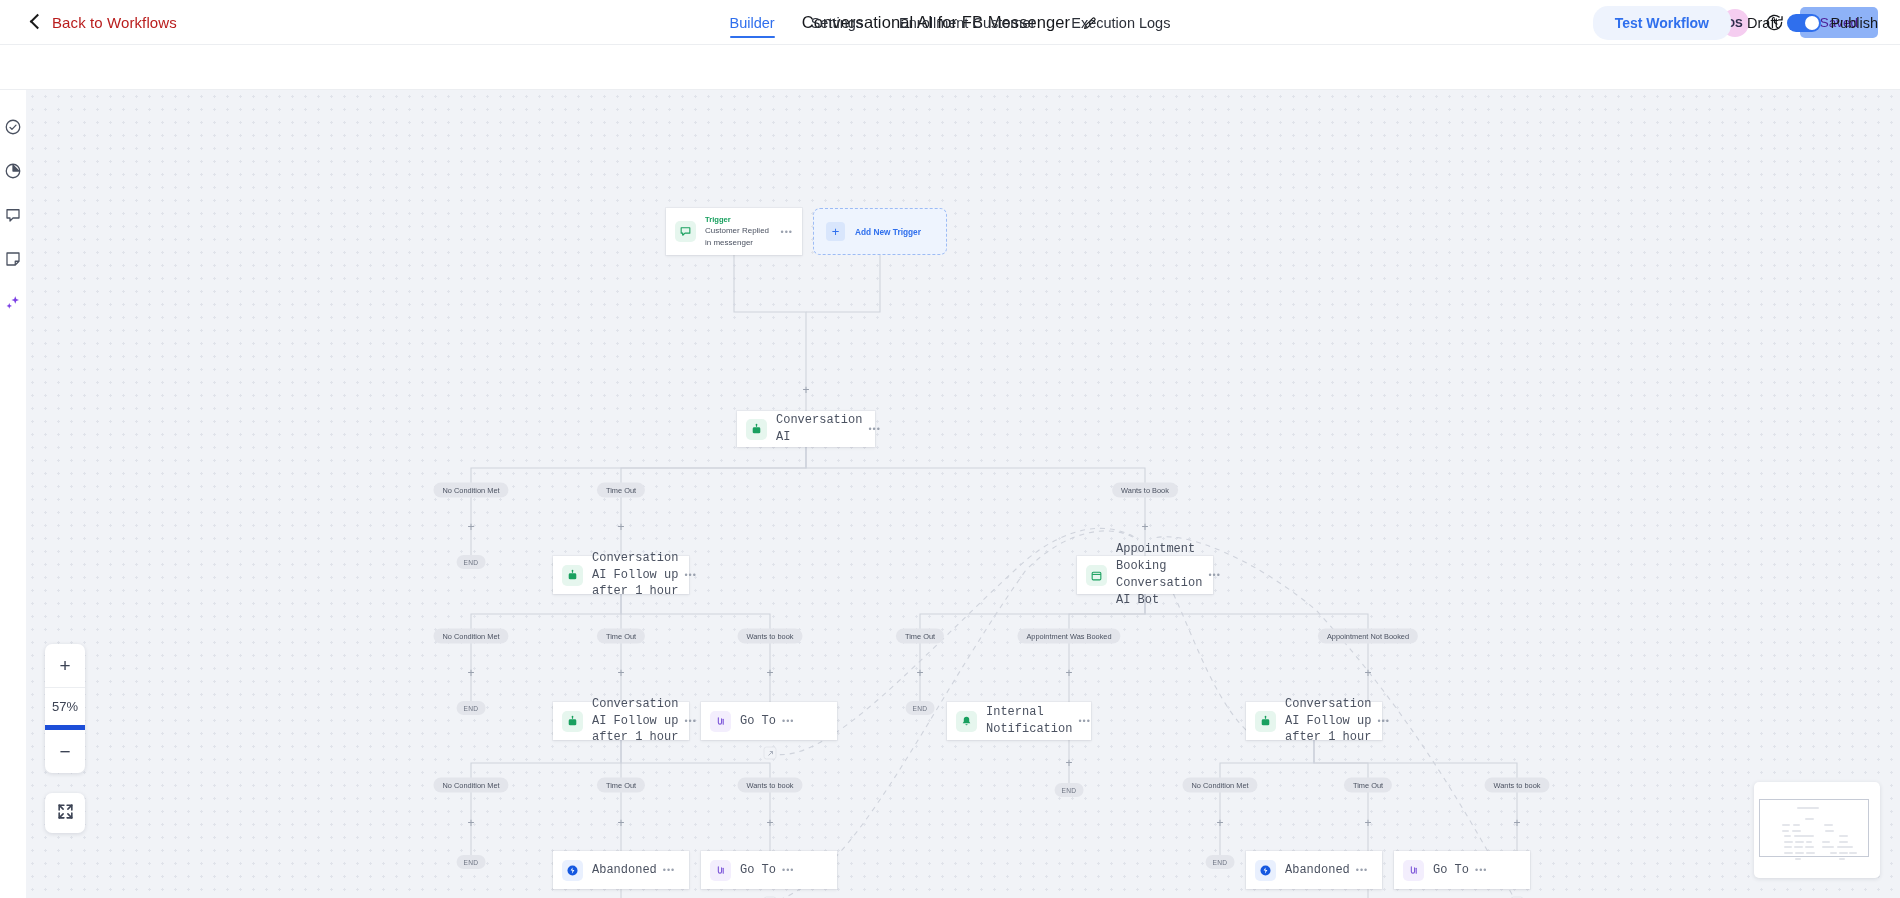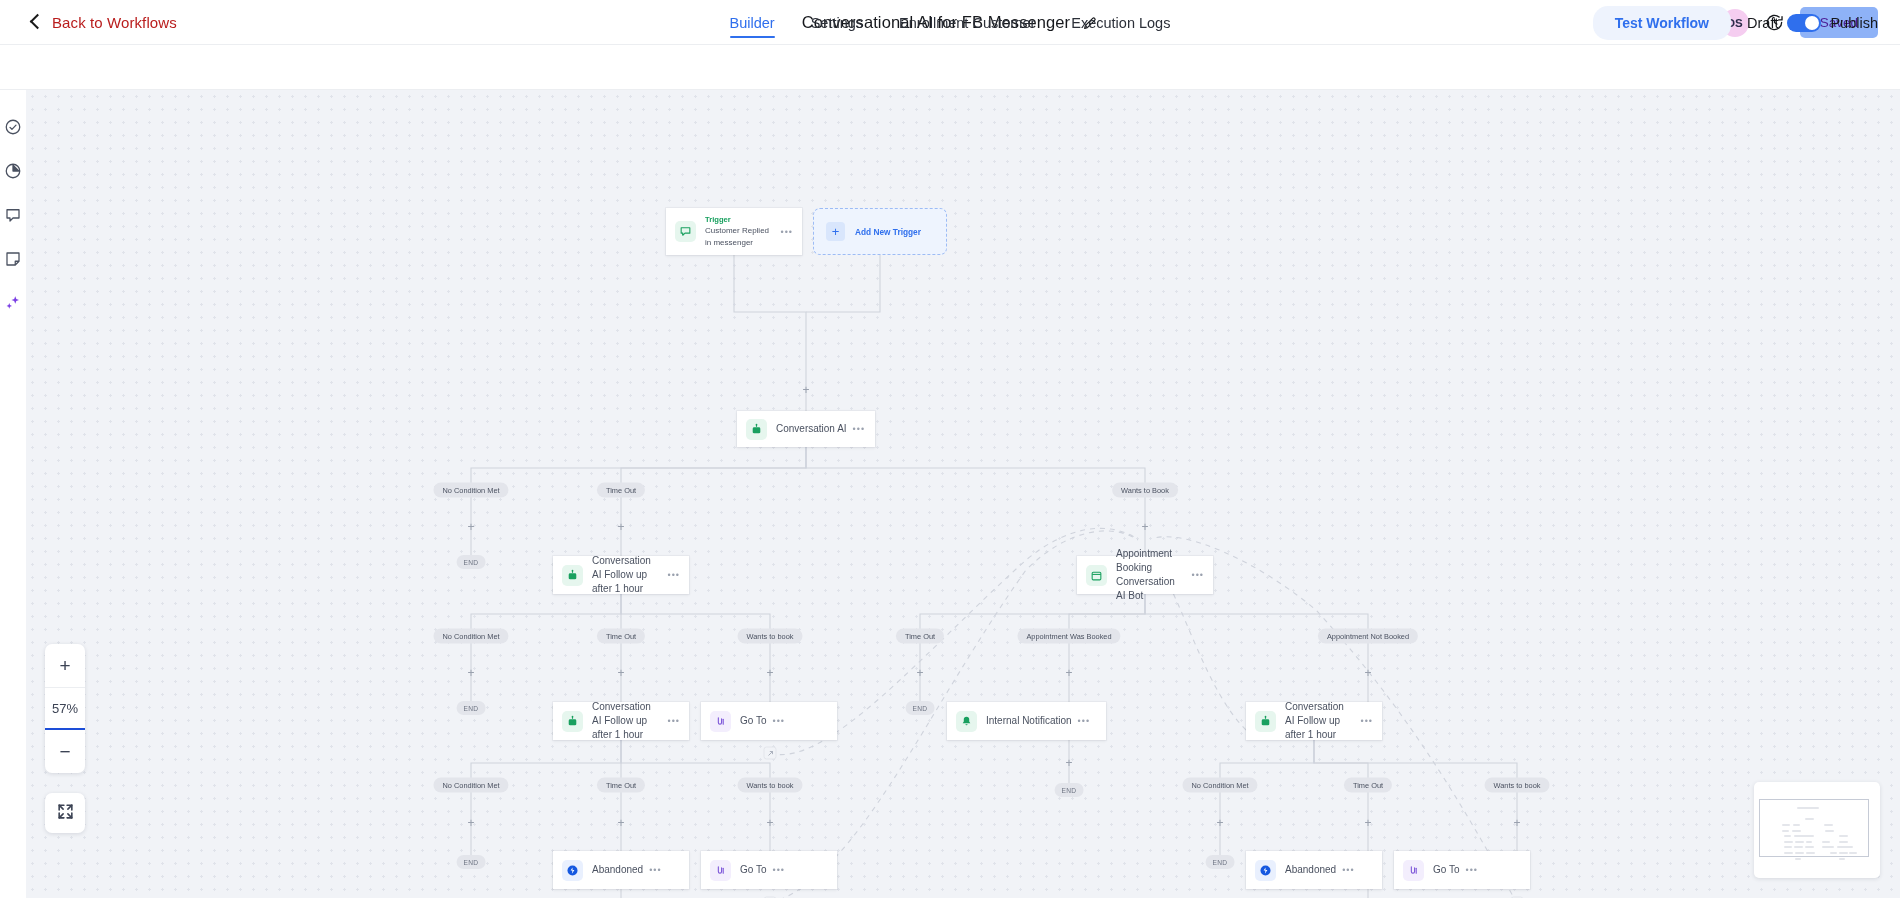--- a/index.html
+++ b/index.html
@@ -128,21 +128,21 @@
     width: 21px; height: 21px; border-radius: 5px;
     display: flex; align-items: center; justify-content: center;
     flex: 0 0 auto; margin-right: 9px;
   }
   .ic-green { background: #e6f6ee; }
   .ic-purple { background: #f3eefd; }
   .ic-blue { background: #e9f0fe; }
   .node-txt { flex: 1 1 auto; min-width: 0; }
   .node-t1 { font-size: 7.6px; color: #19a05f; line-height: 1.35; font-weight: 600;}
   .node-t2 { font-size: 8px; color: #4a5160; line-height: 1.4; }
-  .node-lbl { font-size: 10px; color: #4a5160; line-height: 1.4; }
+  .node-lbl { font-size: 12px; color: #4a5160; line-height: 1.4; font-family: Liberation Mono, monospace; }
   .dots {
     flex: 0 0 auto; color: #9aa1ae; font-size: 9px;
     letter-spacing: 1px; margin-left: 6px;
   }
 
   .add-trigger {
     position: absolute; border: 1.2px dashed #9dbcf5;
     background: #eef4fe; border-radius: 7px;
     display: flex; align-items: center; padding: 0 12px; cursor: pointer;
   }
@@ -184,21 +184,21 @@
     box-shadow: 0 1px 4px rgba(22,30,52,.13);
     overflow: hidden;
   }
   .zc-btn {
     height: 43px; display: flex; align-items: center; justify-content: center;
     font-size: 19px; color: #3c4354; cursor: pointer;
   }
   .zc-val {
     height: 43px; display: flex; align-items: center; justify-content: center;
     font-size: 13px; color: #3c4354;
-    border-top: 1px solid #eceef1; border-bottom: 2px solid #1d4ed8;
+    border-top: 1px solid #eceef1; border-bottom: 5px solid #1d4ed8;
   }
   .fitbtn {
     position: absolute; left: 19px; bottom: 65px;
     width: 40px; height: 40px; background: #fff; border-radius: 7px;
     box-shadow: 0 1px 4px rgba(22,30,52,.13);
     display: flex; align-items: center; justify-content: center; cursor: pointer;
   }
 
   
   .minimap {
@@ -434,21 +434,21 @@
     <span class="node-ic ic-purple">
       <svg viewBox="0 0 24 24" width="13" height="13" fill="none" stroke="#7b54d8" stroke-width="2" stroke-linecap="round">
         <path d="M8 5v9a3 3 0 0 0 6 0V7"></path>
           <path d="M17 8v9"></path>
       </svg>
     </span>
     <span class="node-lbl">Go To</span>
     <span class="dots">•••</span>
   </div>
 
-  <div class="node" style="left:921px; top:612px; width:159px; height:38px;">
+  <div class="node" style="left:921px; top:612px; width:144px; height:38px;">
     <span class="node-ic ic-green">
       <svg viewBox="0 0 24 24" width="13" height="13" fill="#19a05f">
         <path d="M12 3a5 5 0 0 1 5 5v4l2 3H5l2-3V8a5 5 0 0 1 5-5z"></path>
           <path d="M10 17a2 2 0 0 0 4 0z"></path>
       </svg>
     </span>
     <span class="node-lbl">Internal Notification</span>
     <span class="dots">•••</span>
   </div>
 

